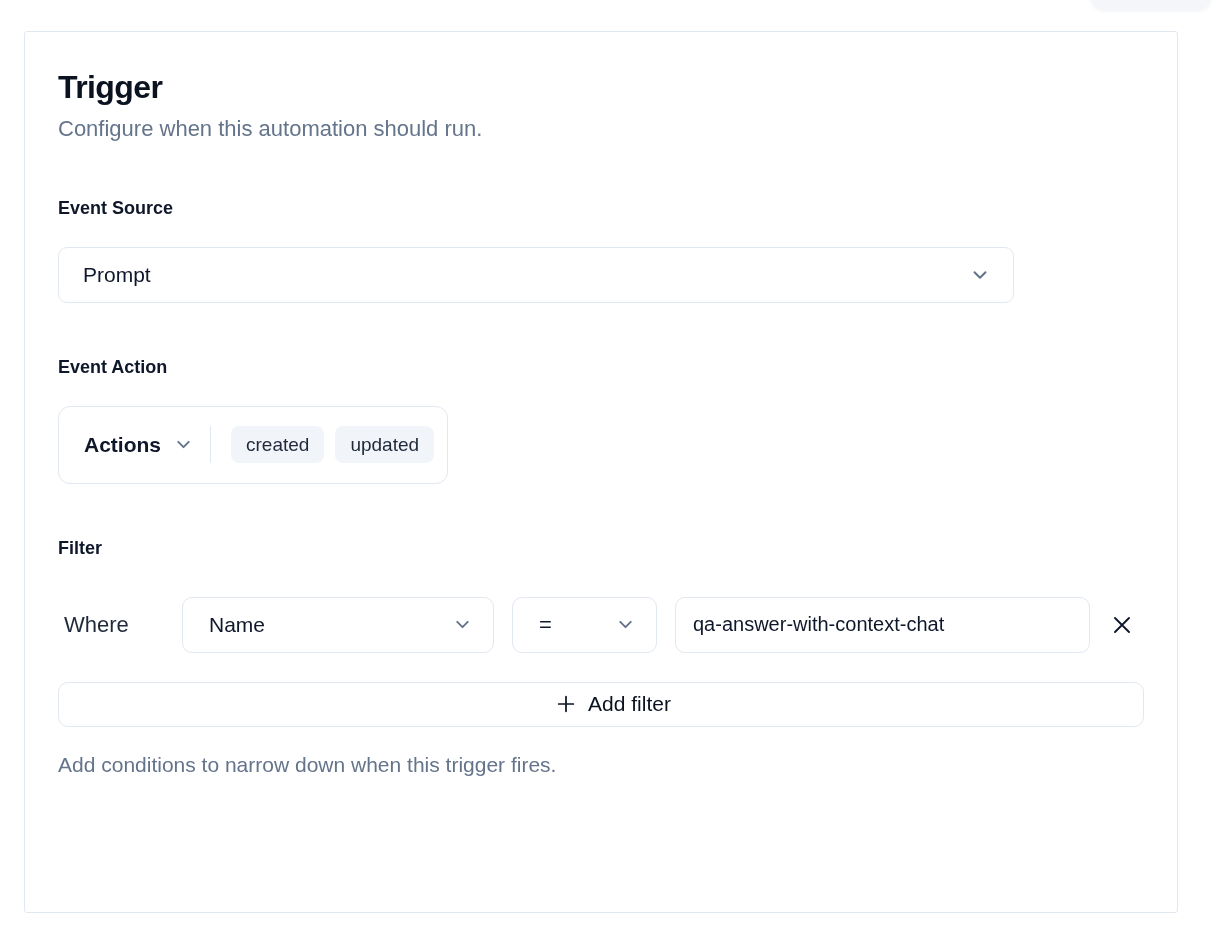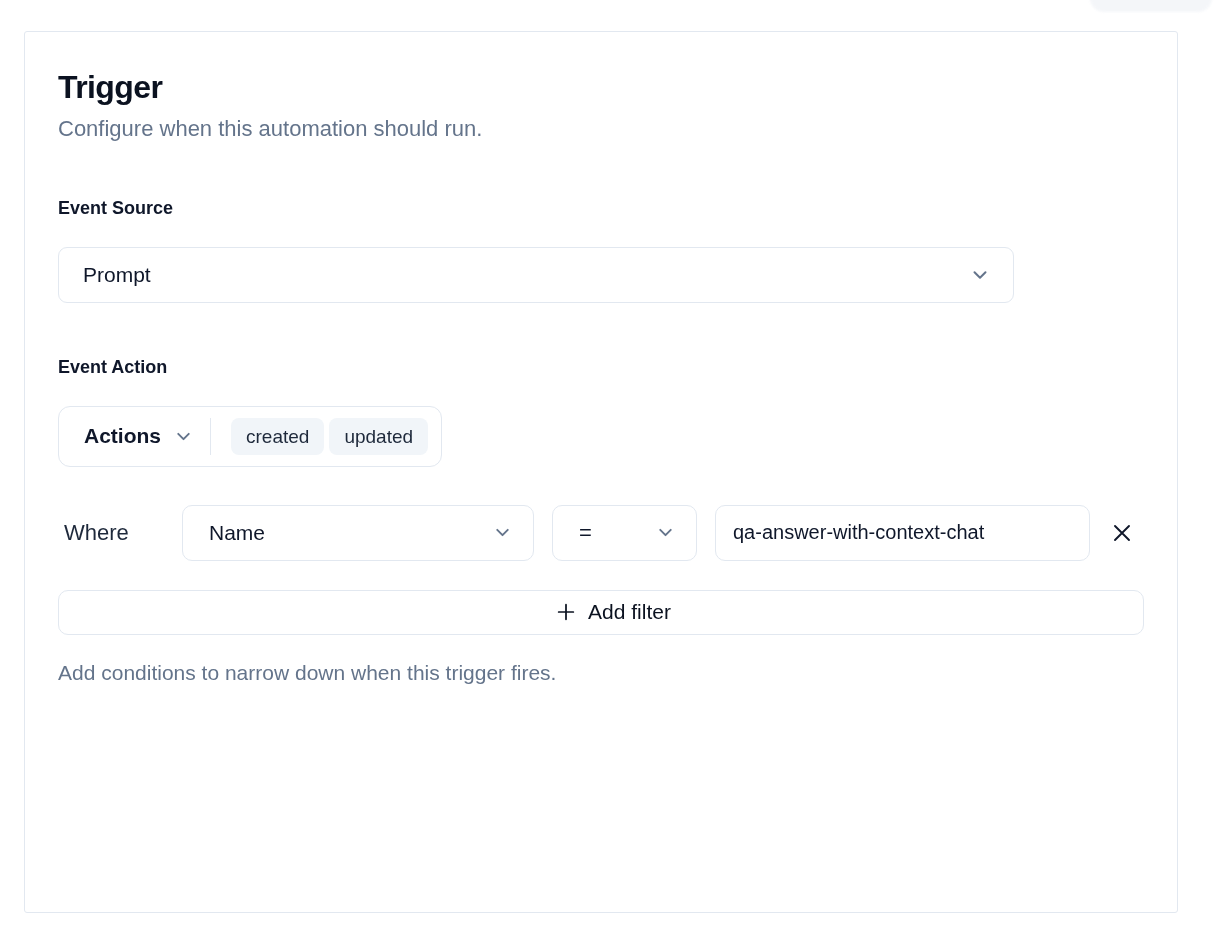--- a/index.html
+++ b/index.html
@@ -64,41 +64,41 @@
     padding: 0 22px 0 24px;
     cursor: pointer;
   }
   .select-full .value { font-size: 21px; color: #0f172a; }
   .chev { display: inline-flex; flex: none; }
   
   .actions-box {
     margin-top: 28px;
     display: inline-flex;
     align-items: center;
-    height: 61px;
+    height: 78px;
     border: 1px solid #e2e8f0;
     border-radius: 12px;
     padding: 0 13px 0 0;
     background: #fff;
   }
   .actions-trigger {
     display: inline-flex;
     align-items: center;
     gap: 12px;
     padding: 0 16px 0 25px;
     height: 100%;
     cursor: pointer;
   }
   .actions-trigger .lbl { font-size: 21px; font-weight: 700; color: #0f172a; }
   .v-divider {
     width: 1px; height: 37px;
     background: #e2e8f0;
     flex: none;
   }
-  .chips { display: inline-flex; gap: 5px; margin-left: 20px; }
+  .chips { display: inline-flex; gap: 11px; margin-left: 20px; }
   .chip {
     background: #f1f5f9;
     color: #1e293b;
     font-size: 19px;
     padding: 9px 15px;
     border-radius: 8px;
     line-height: 1;
   }
   
   .mt-sec { margin-top: 54px; }
@@ -120,21 +120,21 @@
     height: 56px;
     border: 1px solid #e2e8f0;
     border-radius: 10px;
     background: #fff;
     display: flex;
     align-items: center;
     justify-content: space-between;
     padding: 0 20px 0 26px;
     cursor: pointer;
   }
-  .fr-field { width: 352px; flex: none; }
+  .fr-field { width: 312px; flex: none; }
   .fr-field .value { font-size: 21px; font-weight: 500; color: #0f172a; }
   .fr-op { width: 145px; flex: none; margin-left: 18px; }
   .fr-op .value { font-size: 22px; font-weight: 500; color: #0f172a; }
   .fr-input {
     margin-left: 18px;
     flex: 1;
     height: 56px;
     border: 1px solid #e2e8f0;
     border-radius: 10px;
     padding: 0 17px;
@@ -206,20 +206,21 @@
       </span>
     </div>
     <div class="v-divider"></div>
     <div class="chips">
       <span class="chip">created</span>
       <span class="chip">updated</span>
     </div>
   </div>
 
   
+  <div class="section-label mt-sec">Filter</div>
 
   <div class="filter-row">
     <span class="where-label">Where</span>
 
     <div class="fr-select fr-field">
       <span class="value">Name</span>
       <span class="chev">
         <svg width="21" height="21" viewBox="0 0 24 24" fill="none" stroke="#64748b" stroke-width="2.2" stroke-linecap="round" stroke-linejoin="round">
             <path d="M6 9l6 6 6-6"></path>
           </svg>

